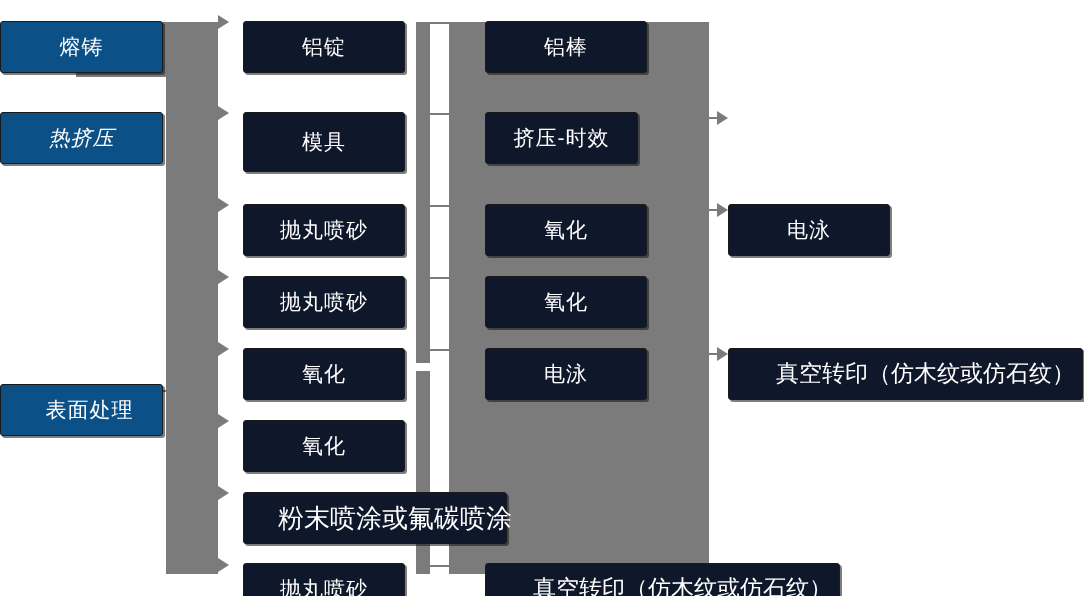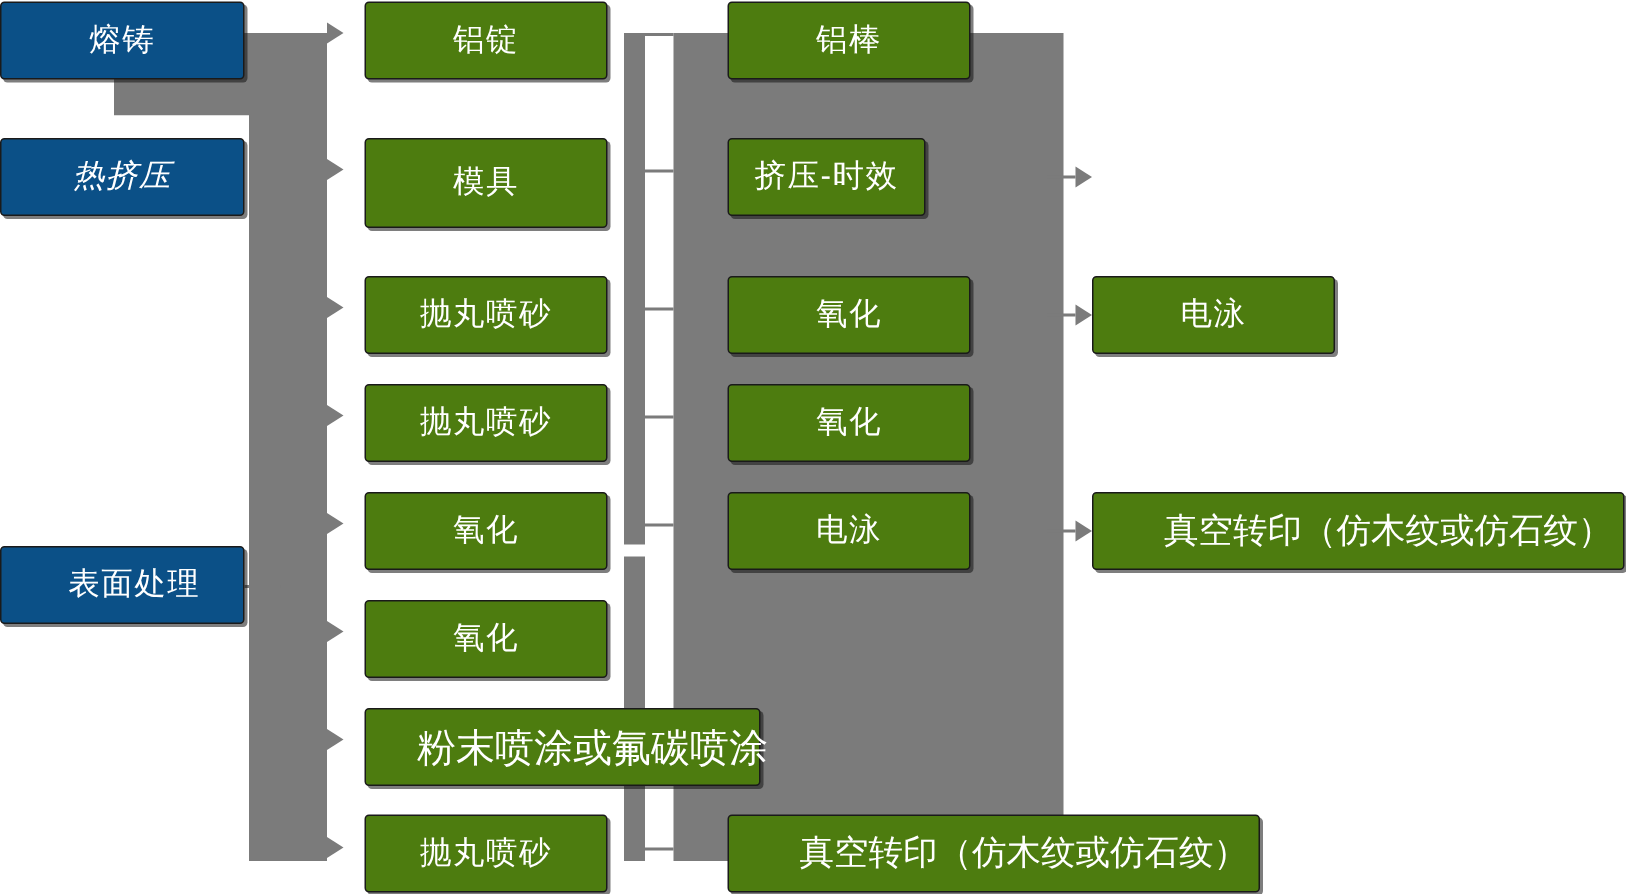--- a/index.html
+++ b/index.html
@@ -67,23 +67,24 @@
     justify-content: center;
     color: #ffffff;
     font-size: 21px;
     line-height: 1.1;
     letter-spacing: 1px;
     border-radius: 3px;
     border: 1px solid #1a1a1a;
     box-shadow: 2px 2px 0 rgba(20,20,20,0.55);
     white-space: nowrap;
     user-select: none;
+    margin-top: 20px;
   }
   .node.dark  { background: #0b5087; }
-  .node.mid   { background: #4d7c0f; }
+  .node.mid   { background: #0f172a; }
   .node.wide  { font-size: 23px; letter-spacing: 0px; padding-left: 40px; }
 </style>
 </head>
 <body>
 
 <div id="canvas">
 
   <div class="gray" style="left:76px; top:22px; width:142px; height:55px;"></div>
 
   <div class="gray" style="left:166px; top:22px; width:52px; height:552px;"></div>
@@ -136,21 +137,21 @@
   <div class="node mid" style="left:243px; top:1px; width:162px; height:52px;">铝锭</div>
   <div class="node mid" style="left:243px; top:92px; width:162px; height:60px;">模具</div>
   <div class="node mid" style="left:243px; top:184px; width:162px; height:52px;">抛丸喷砂</div>
   <div class="node mid" style="left:243px; top:256px; width:162px; height:52px;">抛丸喷砂</div>
   <div class="node mid" style="left:243px; top:328px; width:162px; height:52px;">氧化</div>
   <div class="node mid" style="left:243px; top:400px; width:162px; height:52px;">氧化</div>
   <div class="node mid wide" style="left:243px; top:472px; width:264px; height:52px; font-size:26px;">粉末喷涂或氟碳喷涂</div>
   <div class="node mid" style="left:243px; top:543px; width:162px; height:52px;">抛丸喷砂</div>
 
   <div class="node mid" style="left:485px; top:1px; width:162px; height:52px;">铝棒</div>
-  <div class="node mid" style="left:485px; top:92px; width:132px; height:52px;">挤压-时效</div>
+  <div class="node mid" style="left:485px; top:92px; width:153px; height:52px;">挤压-时效</div>
   <div class="node mid" style="left:485px; top:184px; width:162px; height:52px;">氧化</div>
   <div class="node mid" style="left:485px; top:256px; width:162px; height:52px;">氧化</div>
   <div class="node mid" style="left:485px; top:328px; width:162px; height:52px;">电泳</div>
   <div class="node mid wide" style="left:485px; top:543px; width:355px; height:52px;">真空转印（仿木纹或仿石纹）</div>
 
   <div class="node mid" style="left:728px; top:184px; width:162px; height:52px;">电泳</div>
   <div class="node mid wide" style="left:728px; top:328px; width:355px; height:52px;">真空转印（仿木纹或仿石纹）</div>
 
 </div>
 

